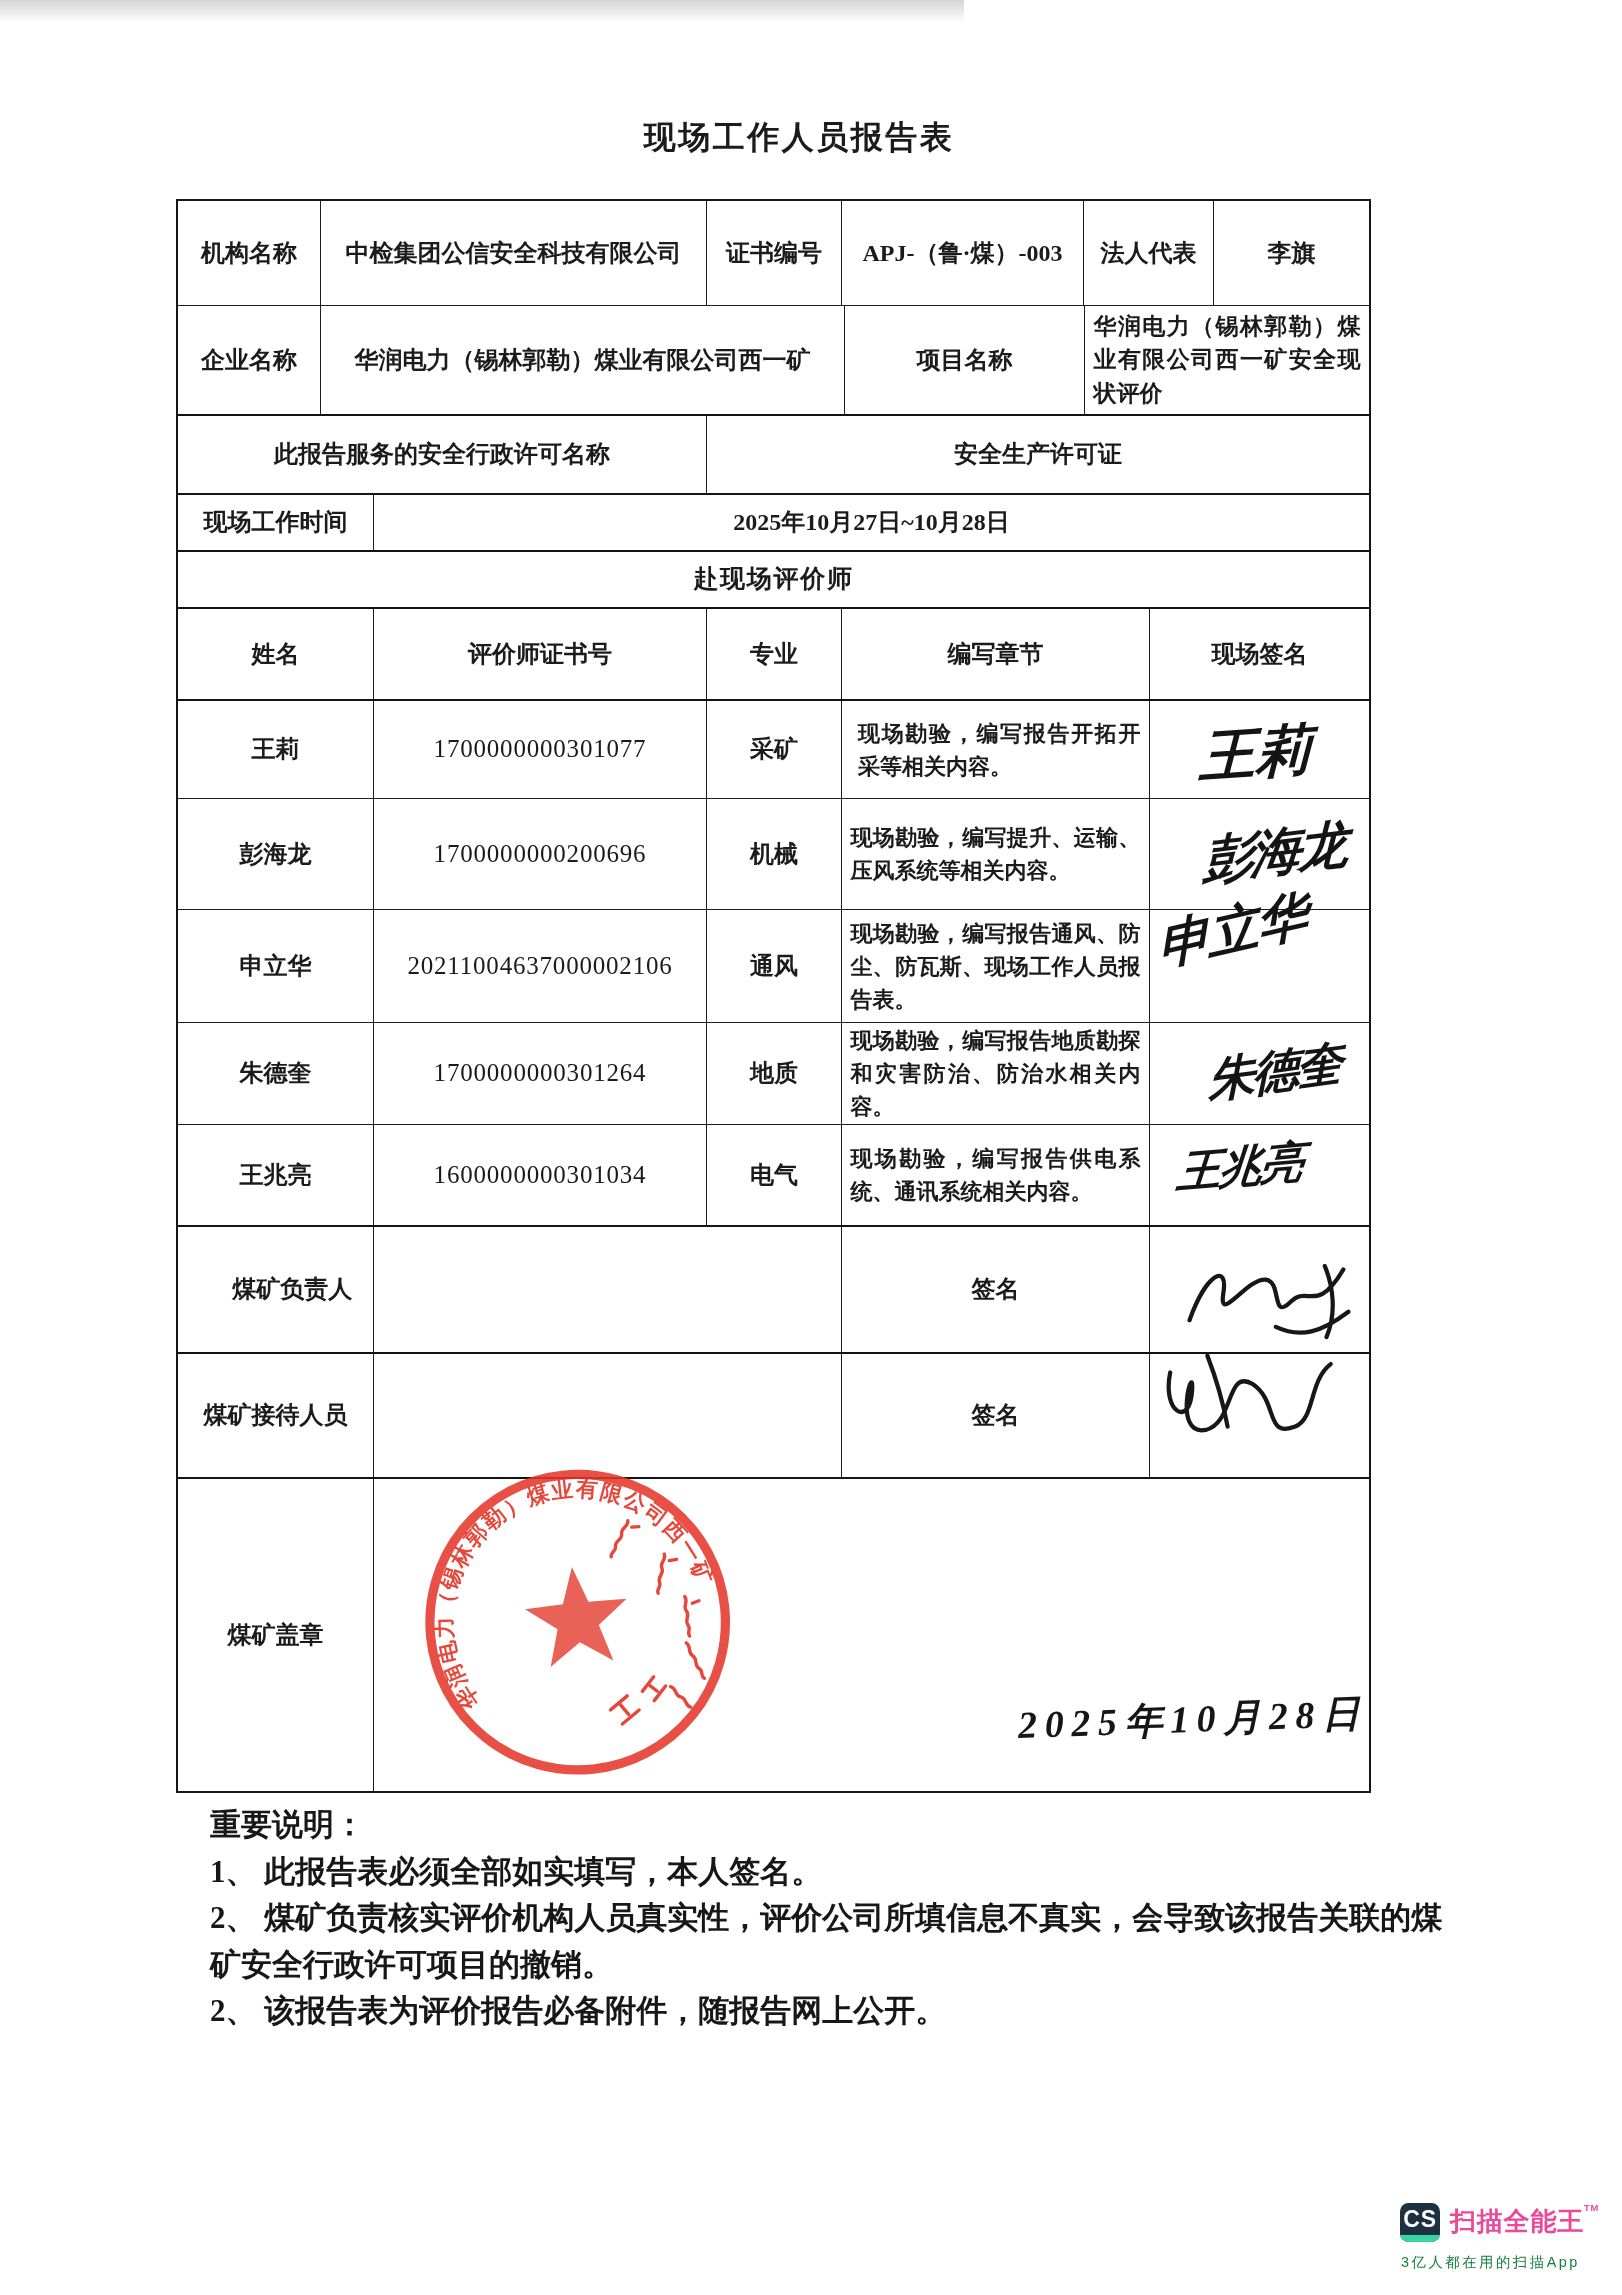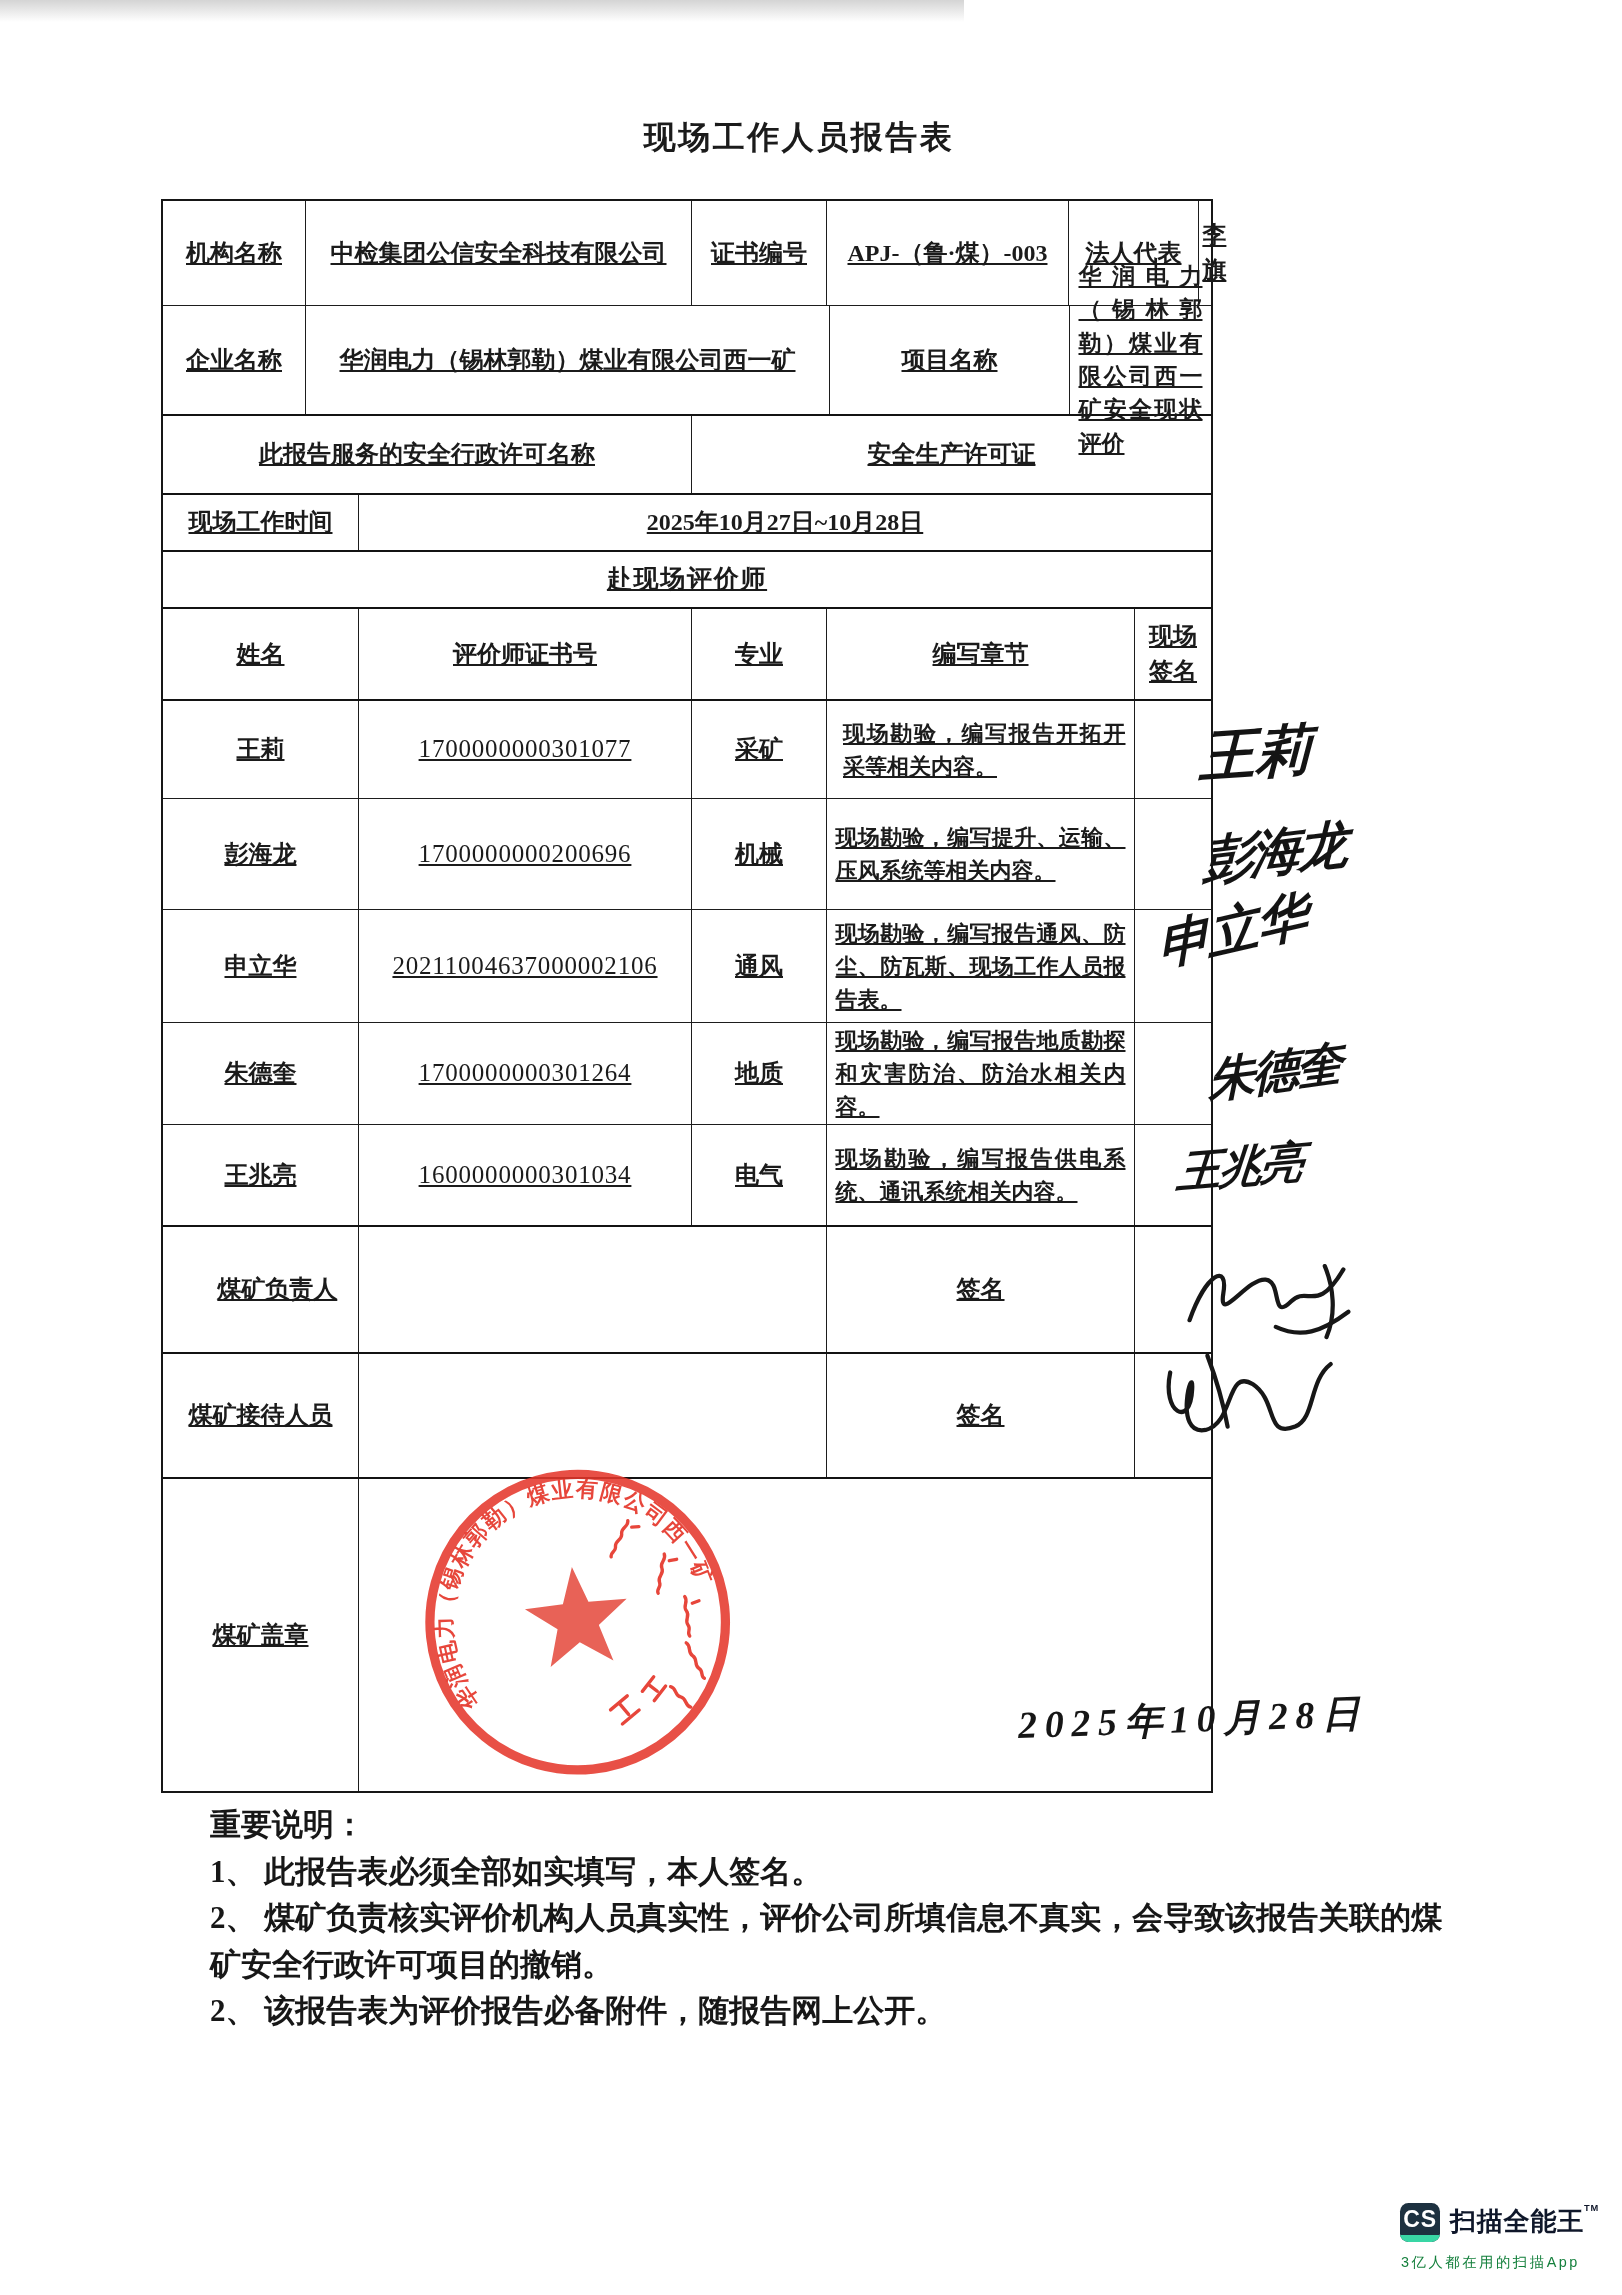--- a/index.html
+++ b/index.html
@@ -8,22 +8,22 @@
     font-family:"Liberation Serif","DejaVu Serif",serif; color:#1b1b1b; overflow:hidden;
   }
   .scan-edge{position:absolute;left:0;top:0;width:964px;height:22px;
     background:linear-gradient(#c6c6c6,rgba(220,220,220,0));opacity:.75;}
   .doc-title{
     position:absolute; left:172px; top:116px; width:1254px;
     text-align:center; font-size:32px; font-weight:700; letter-spacing:2.5px;
   }
   
   .tbl{
-    position:absolute; left:161px; top:199px; width:1052px;
-    border:2.5px solid #161616; box-sizing:border-box; background:transparent;text-decoration:underline;
+    position:absolute; left:176px; top:199px; width:1195px;
+    border:2.5px solid #161616; box-sizing:border-box; background:transparent;
   }
   .trow{display:flex; border-top:1.7px solid #1d1d1d; box-sizing:border-box;}
   .trow.first{border-top:none;}
   .trow.thick{border-top:2.5px solid #131313;}
   .tcell{
     border-left:1.7px solid #1d1d1d; box-sizing:border-box; flex:0 0 auto;
     display:flex; align-items:center; justify-content:center;
     text-align:center; font-size:24px; font-weight:700; line-height:1.45;
     overflow:visible; padding:1.7px 3.4px;
   }
@@ -59,21 +59,21 @@
   .cs-badge{
     position:absolute; left:1400px; top:2203px; width:40px; height:39px;
     background:#1d3140; border-radius:8.5px; overflow:hidden;
     display:flex; align-items:flex-start; justify-content:center;
     font-family:"Liberation Sans","DejaVu Sans",sans-serif;
     color:#ffffff; font-weight:800; font-size:23px; line-height:32px; letter-spacing:0.8px;
   }
   .cs-badge::after{content:""; position:absolute; left:0; bottom:0; width:100%; height:6.8px; background:#39d6a5;}
   .cs-name{
     position:absolute; left:1450px; top:2203px; font-size:26px; font-weight:700;
-    color:#0f172a; letter-spacing:0.8px;
+    color:#ec4899; letter-spacing:0.8px;
     font-family:"Liberation Sans","DejaVu Sans",sans-serif; white-space:nowrap;
   }
   .cs-name sup{font-size:9.3px; vertical-align:18.6px;}
   .cs-tagline{
     position:absolute; left:1401px; top:2253px; font-size:14.4px; color:#15803d;
     letter-spacing:2.5px; font-family:"Liberation Sans","DejaVu Sans",sans-serif; white-space:nowrap;
   }
 </style>
 </head>
 <body>

